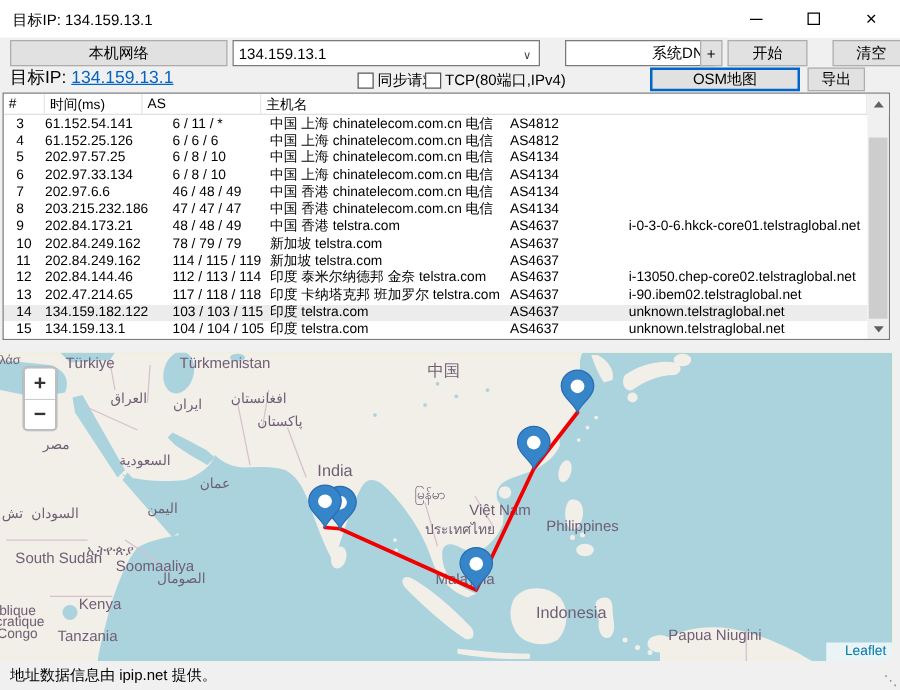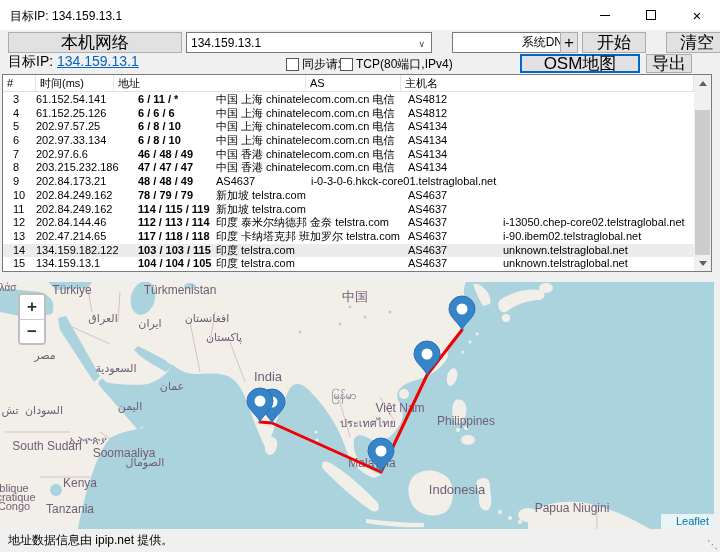--- a/index.html
+++ b/index.html
@@ -7,21 +7,21 @@
   body { font-family:"Liberation Sans","DejaVu Sans",sans-serif; background:#f0f0f0; position:relative; overflow:hidden; }
 
   .titlebar { position:absolute; left:0; top:0; width:720px; height:30px; background:#ffffff; }
   .title-text { position:absolute; left:10px; top:8px; font-size:12px; color:#000; }
   .cap-btn { position:absolute; top:0; width:46px; height:30px; display:flex; align-items:center; justify-content:center; background:#fff; }
   .cap-min { right:92px; } .cap-max { right:46px; } .cap-close { right:0; }
   .min-glyph { width:10px; height:0; border-top:1px solid #000; }
   .max-glyph { width:10px; height:10px; border:1px solid #000; }
   .close-glyph { font-size:15px; color:#000; line-height:1; }
 
-  .btn { position:absolute; height:21px; background:#e1e1e1; border:1px solid #adadad; font-size:17px; color:#000; display:flex; align-items:center; justify-content:center; }
+  .btn { position:absolute; height:21px; background:#e1e1e1; border:1px solid #adadad; font-size:12px; color:#000; display:flex; align-items:center; justify-content:center; }
   .combo { position:absolute; height:21px; background:#fff; border:1px solid #7a7a7a; font-size:12px; display:flex; align-items:center; padding-left:4px; }
   .combo .arrow { position:absolute; right:6px; top:6px; color:#444; font-size:9px; }
 
   #btn-local { left:8px; top:32px; width:174px; }
   #combo-target { left:186px; top:32px; width:246px; }
   #combo-dns { left:452px; top:32px; width:120px;justify-content:flex-end; }
   #btn-plus { left:560px; top:32px; width:18px; }
   #btn-start { left:582px; top:32px; width:64px; }
   #btn-clear { left:666px; top:32px; width:62px; }
 
@@ -32,21 +32,21 @@
   #chk-sync { left:286px; } #chk-tcp { left:340px;align-items:center; }
   #btn-osm { left:520px; top:54px; width:120px; height:19px; border:2px solid #0066cc; }
   #btn-export { left:646px; top:54px; width:46px; height:19px; }
 
   .listview { position:absolute; left:2px; top:74px; width:710px; height:198px; background:#fff; border:1px solid #7a7a7a; overflow:hidden; }
   .lv-header { display:flex; height:17px; border-bottom:1px solid #e0e0e0; font-size:11px; color:#000; background:#fff; }
   .lv-header .hcell { border-right:1px solid #e5e5e5; display:flex; align-items:center; padding-left:4px; }
   .rows { position:absolute; left:0; top:18px; right:17px; bottom:0; }
   .trow { display:flex; height:13.7px; font-size:11px; line-height:13.7px; color:#000; background:#fff; }
   .trow.sel { background:#ececec; }
-  .c-num { width:33px; padding-left:10px; } .c-ip { width:102px; } .c-time { width:78px;font-weight:bold; }
+  .c-num { width:33px; padding-left:10px; } .c-ip { width:102px; } .c-time { width:78px; }
   .c-addr { width:192px; } .c-as { width:95px; } .c-host { flex:1; }
   .hc-num { width:33px; } .hc-ip { width:102px; } .hc-time { width:78px; }
   .hc-addr { width:192px; } .hc-as { width:95px; } .hc-host { flex:1; }
   .hc-sb { width:17px; border-right:none !important; }
   .cell { white-space:nowrap; overflow:hidden; }
 
   .vscroll { position:absolute; right:0; top:0; bottom:0; width:17px; background:#f0f0f0; }
   .sb-btn { position:absolute; left:0; width:17px; height:16px; display:flex; align-items:center; justify-content:center; }
   .sb-up { top:0; } .sb-down { bottom:0; }
   .tri-up { width:0; height:0; border-left:4px solid transparent; border-right:4px solid transparent; border-bottom:5px solid #606060; }
@@ -106,21 +106,20 @@
   <span class="box"></span>
   <span>TCP(80端口,IPv4)</span>
 </div>
 <div class="btn" id="btn-osm">OSM地图</div>
 <div class="btn" id="btn-export">导出</div>
 
 <div class="listview">
   <div class="lv-header">
     <div class="hcell hc-num">#</div>
     <div class="hcell hc-time">时间(ms)</div>
-    <div class="hcell hc-addr">地址</div>
     <div class="hcell hc-as">AS</div>
     <div class="hcell hc-host">主机名</div>
     <div class="hcell hc-sb"></div>
   </div>
   <div class="rows" id="rows">
       <div class="trow">
         <span class="cell c-num">3</span>
         <span class="cell c-ip">61.152.54.141</span>
         <span class="cell c-time">6 / 11 / *</span>
         <span class="cell c-addr">中国 上海 chinatelecom.com.cn 电信</span>
@@ -164,20 +163,21 @@
         <span class="cell c-ip">203.215.232.186</span>
         <span class="cell c-time">47 / 47 / 47</span>
         <span class="cell c-addr">中国 香港 chinatelecom.com.cn 电信</span>
         <span class="cell c-as">AS4134</span>
         <span class="cell c-host"></span>
       </div>
       <div class="trow">
         <span class="cell c-num">9</span>
         <span class="cell c-ip">202.84.173.21</span>
         <span class="cell c-time">48 / 48 / 49</span>
+        <span class="cell c-addr">中国 香港 telstra.com</span>
         <span class="cell c-as">AS4637</span>
         <span class="cell c-host">i-0-3-0-6.hkck-core01.telstraglobal.net</span>
       </div>
       <div class="trow">
         <span class="cell c-num">10</span>
         <span class="cell c-ip">202.84.249.162</span>
         <span class="cell c-time">78 / 79 / 79</span>
         <span class="cell c-addr">新加坡 telstra.com</span>
         <span class="cell c-as">AS4637</span>
         <span class="cell c-host"></span>

